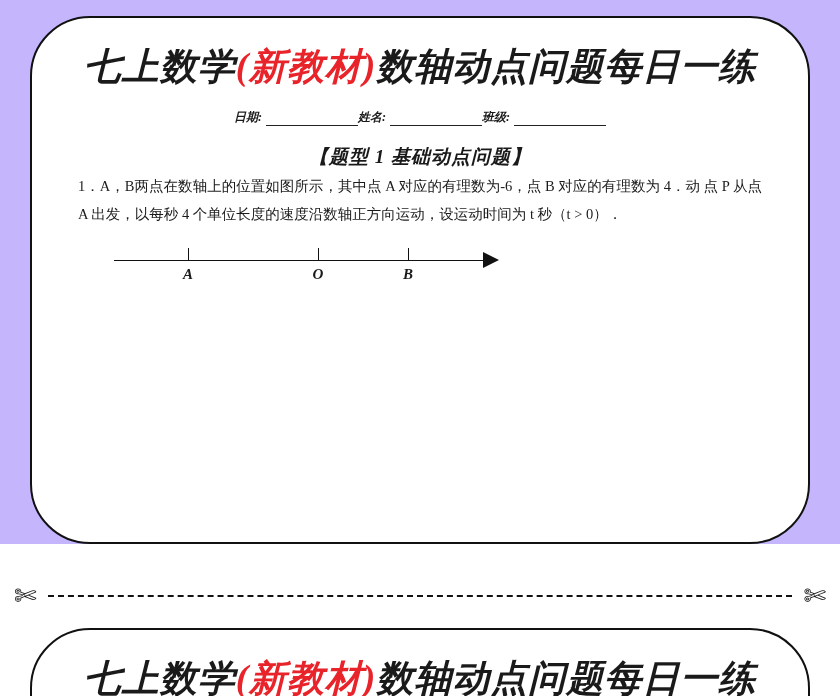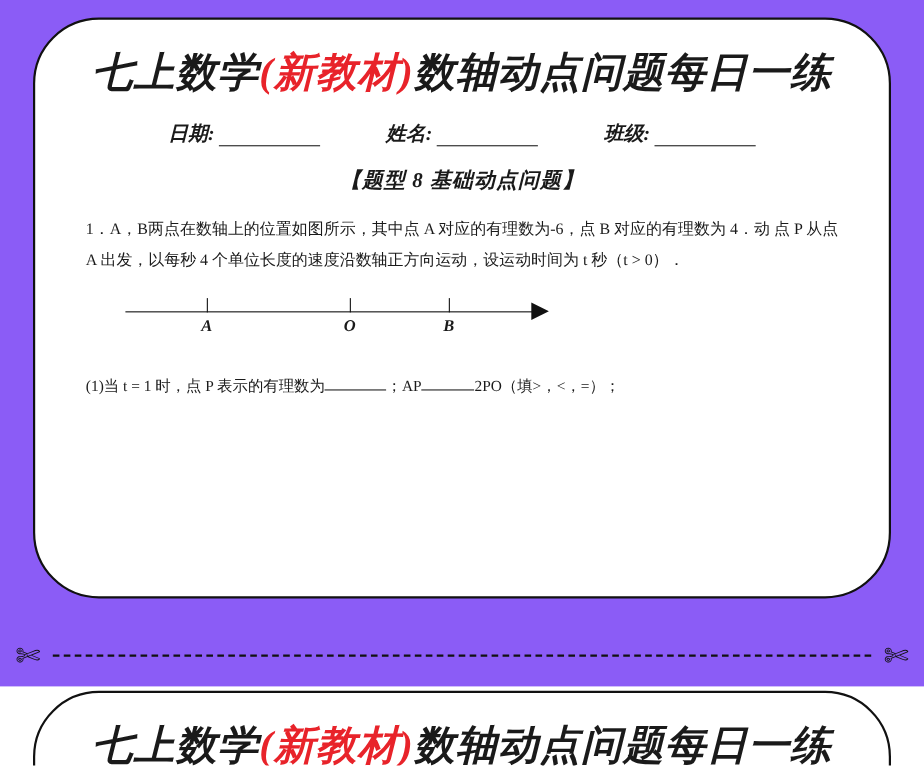--- a/index.html
+++ b/index.html
@@ -10,22 +10,22 @@
   body {
     width: 840px;
     height: 696px;
     overflow: hidden;
     font-family: "Liberation Serif", serif;
     color: #1a1a1a;
   }
   .page {
     position: relative;
     width: 840px;
-    height: 624px;
-    background: #8b5cf6;
+    height: 544px;
+    background: #c4b5fd;
   }
 
   
   .card {
     position: absolute;
     left: 30px;
     width: 780px;
     border: 2px solid #111;
     border-radius: 60px;
     background: #fff;
@@ -49,23 +49,22 @@
     white-space: nowrap;
     margin: 10px 0 0 0;
     line-height: 1.15;
   }
   .title .red { color: #e8232a; }
 
   
   .meta {
     display: flex;
     justify-content: center;
-    gap: 60px;
     margin-top: 20px;
-    font-size: 18px;
+    font-size: 12px;
     font-style: italic;
     font-weight: bold;
   }
   .meta-item { display: flex; align-items: flex-end; }
   .meta-label { white-space: nowrap; }
   .blank-line {
     display: inline-block;
     border-bottom: 1px solid #222;
     width: 92px;
     margin-left: 4px;
@@ -77,21 +76,21 @@
     text-align: center;
     font-size: 19px;
     font-weight: bold;
     font-style: italic;
     margin-top: 18px;
     letter-spacing: 1px;
   }
 
   
   .problem {
-    margin-top: 18px;
+    margin-top: 2px;
     font-size: 14.5px;
     line-height: 1.95;
     text-align: justify;
     font-family: "Liberation Serif", serif;
   }
 
   
   .numberline {
     position: relative;
     height: 62px;
@@ -200,43 +199,40 @@
         <div class="meta-item">
           <span class="meta-label">姓名:</span>
           <span class="blank-line"></span>
         </div>
         <div class="meta-item">
           <span class="meta-label">班级:</span>
           <span class="blank-line"></span>
         </div>
       </div>
 
-      <div class="section-heading">【题型 8  基础动点问题】</div>
+      <div class="section-heading">【题型 1  基础动点问题】</div>
 
       <div class="problem">1．A，B两点在数轴上的位置如图所示，其中点 A 对应的有理数为-6，点 B 对应的有理数为 4．动 点 P 从点 A 出发，以每秒 4 个单位长度的速度沿数轴正方向运动，设运动时间为 t 秒（t &gt; 0）．</div>
 
       <div class="numberline">
         <div class="nl-axis"></div>
         <div class="nl-arrow"></div>
 
         <div class="nl-tick" style="left:110px;"></div>
         <div class="nl-label" style="left:110px;">A</div>
 
         <div class="nl-tick" style="left:240px;"></div>
         <div class="nl-label" style="left:240px;">O</div>
 
         <div class="nl-tick" style="left:330px;"></div>
         <div class="nl-label" style="left:330px;">B</div>
       </div>
 
       <div class="questions">
 
-        <div class="q">
-          <span>(1)当 t = 1  时，点 P 表示的有理数为</span><span class="ans-blank"></span><span>；AP</span><span class="ans-blank short"></span><span>2PO（填&gt;，&lt;，=）；</span>
-        </div>
 
 
 
       </div>
     </div>
   </div>
 
   <div class="cutline">
     <div class="scissor left">✄</div>
     <div class="cut-dash"></div>

